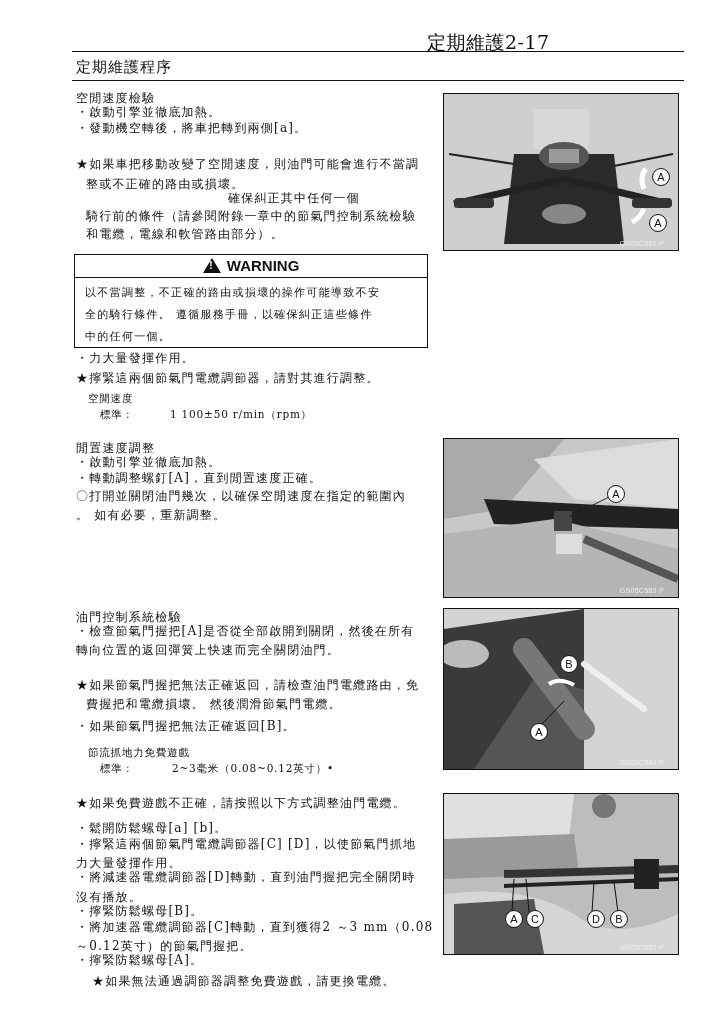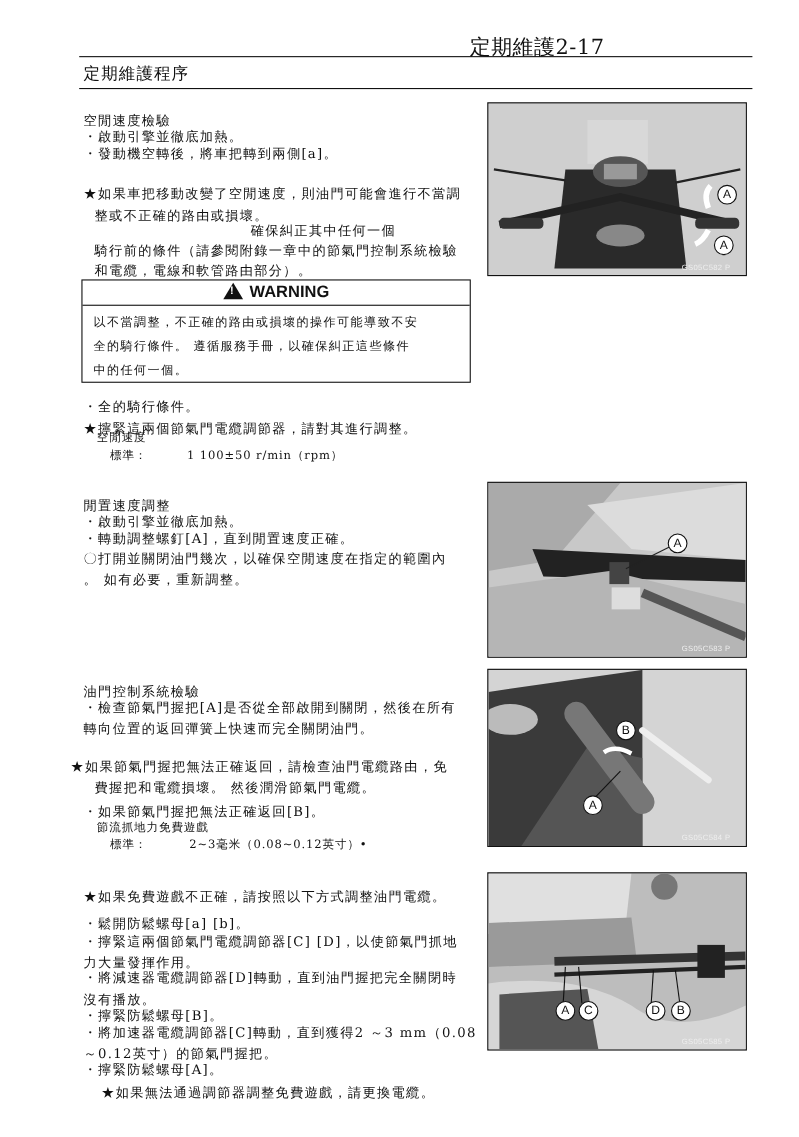--- a/index.html
+++ b/index.html
@@ -2,21 +2,21 @@
 <html><head>
 <meta charset="utf-8">
 <style>
   html, body { margin:0; padding:0; background:#fff; }
   body { width:726px; height:1034px; position:relative; overflow:hidden;
          font-family:"DejaVu Serif", serif; color:#111; }
   .abs { position:absolute; }
   .page-header { left:427px; top:30px; font-size:19px; letter-spacing:0.5px; }
   .rule { left:72px; width:612px; height:0; border-top:1.5px solid #111; }
   .section-title { left:76px; top:58px; font-size:15px; letter-spacing:1px; }
-  .t { font-size:12px; line-height:17px; letter-spacing:1.2px; white-space:nowrap;margin-top:12px; }
+  .t { font-size:12px; line-height:17px; letter-spacing:1.2px; white-space:nowrap; }
   .t-sm { font-size:10.5px; line-height:15px; letter-spacing:0.8px; white-space:nowrap; }
   .warn-box { left:74px; top:254px; width:352px; height:92px; border:1.3px solid #111; }
   .warn-head { height:22px; border-bottom:1.3px solid #111; text-align:center;
                font-family:"Liberation Sans", sans-serif; font-weight:bold; font-size:15px; line-height:22px; }
   .warn-head .tri { display:inline-block; width:0; height:0; border-left:9px solid transparent;
                     border-right:9px solid transparent; border-bottom:15px solid #111; position:relative;
                     vertical-align:-2px; margin-right:2px; }
   .warn-head .tri:after { content:"!"; position:absolute; left:-2.5px; top:2px; color:#fff; font-size:10px; line-height:12px; }
   .warn-body { padding:4px 10px; font-size:11px; line-height:22px; letter-spacing:1.3px; }
   .photo { border:1.5px solid #111; overflow:hidden; background:#bbb; }
@@ -49,36 +49,36 @@
     <span class="tri"></span>
     <span>WARNING</span>
   </div>
   <div class="warn-body">
     <div>以不當調整，不正確的路由或損壞的操作可能導致不安</div>
     <div>全的騎行條件。 遵循服務手冊，以確保糾正這些條件</div>
     <div>中的任何一個。</div>
   </div>
 </div>
 
-<div class="abs t" style="left:76px; top:350px">・全的騎行條件。</div>
+<div class="abs t" style="left:76px; top:350px">・力大量發揮作用。</div>
 <div class="abs t" style="left:76px; top:370px">★擰緊這兩個節氣門電纜調節器，請對其進行調整。</div>
 <div class="abs t-sm" style="left:88px; top:391px">空閒速度</div>
 <div class="abs t-sm" style="left:100px; top:407px">標準：</div>
 <div class="abs t-sm" style="left:170px; top:407px">1 100±50 r/min（rpm）</div>
 
 <div class="abs t" style="left:76px; top:440px">閒置速度調整</div>
 <div class="abs t" style="left:76px; top:454px">・啟動引擎並徹底加熱。</div>
 <div class="abs t" style="left:76px; top:470px">・轉動調整螺釘[A]，直到閒置速度正確。</div>
 <div class="abs t" style="left:76px; top:488px">〇打開並關閉油門幾次，以確保空閒速度在指定的範圍內</div>
 <div class="abs t" style="left:76px; top:507px">。 如有必要，重新調整。</div>
 
 <div class="abs t" style="left:76px; top:609px">油門控制系統檢驗</div>
 <div class="abs t" style="left:76px; top:623px">・檢查節氣門握把[A]是否從全部啟開到關閉，然後在所有</div>
 <div class="abs t" style="left:76px; top:642px">轉向位置的返回彈簧上快速而完全關閉油門。</div>
-<div class="abs t" style="left:64px; top:677px">★如果節氣門握把無法正確返回，請檢查油門電纜路由，免</div>
+<div class="abs t" style="left:76px; top:677px">★如果節氣門握把無法正確返回，請檢查油門電纜路由，免</div>
 <div class="abs t" style="left:86px; top:696px">費握把和電纜損壞。 然後潤滑節氣門電纜。</div>
 <div class="abs t" style="left:76px; top:718px">・如果節氣門握把無法正確返回[B]。</div>
 <div class="abs t-sm" style="left:88px; top:745px">節流抓地力免費遊戲</div>
 <div class="abs t-sm" style="left:100px; top:761px">標準：</div>
 <div class="abs t-sm" style="left:172px; top:761px">2~3毫米（0.08~0.12英寸）•</div>
 
 <div class="abs t" style="left:76px; top:795px">★如果免費遊戲不正確，請按照以下方式調整油門電纜。</div>
 <div class="abs t" style="left:76px; top:820px">・鬆開防鬆螺母[a] [b]。</div>
 <div class="abs t" style="left:76px; top:836px">・擰緊這兩個節氣門電纜調節器[C] [D]，以使節氣門抓地</div>
 <div class="abs t" style="left:76px; top:855px">力大量發揮作用。</div>

